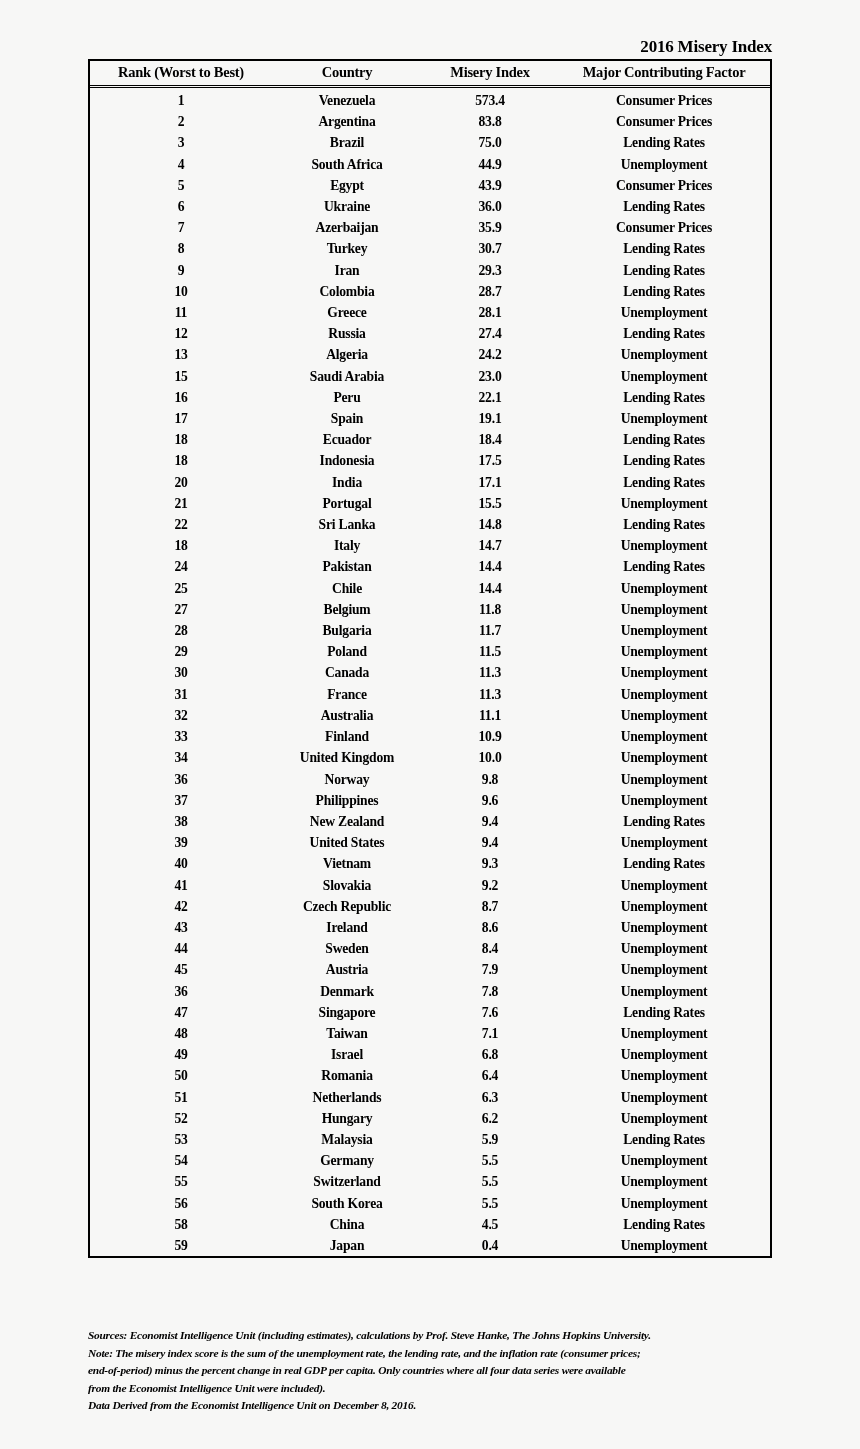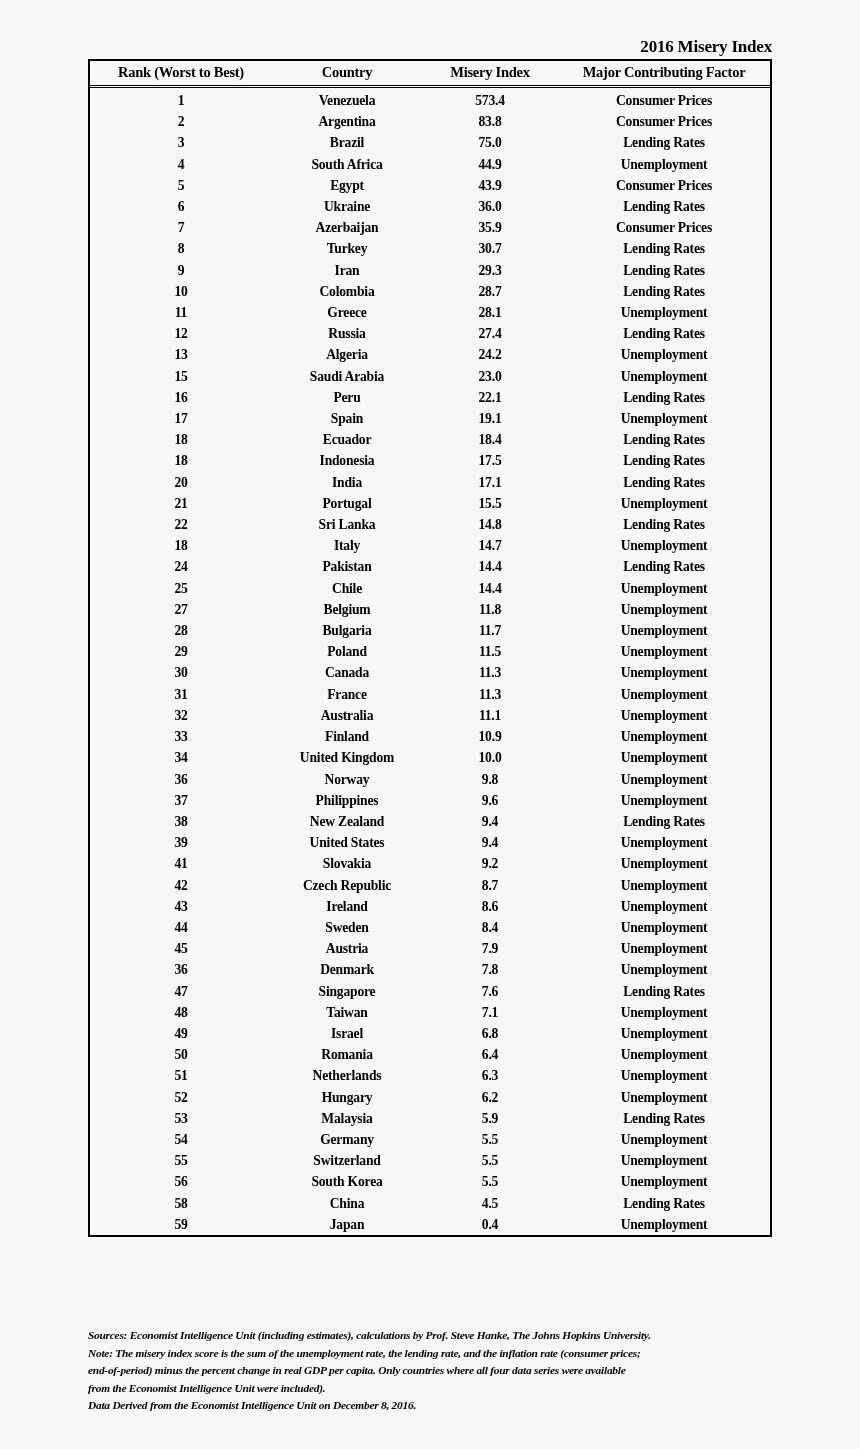--- a/index.html
+++ b/index.html
@@ -323,20 +323,26 @@
             <td>9.4</td>
             <td>Lending Rates</td>
           </tr>
           <tr>
             <td>39</td>
             <td>United States</td>
             <td>9.4</td>
             <td>Unemployment</td>
           </tr>
           <tr>
+            <td>40</td>
+            <td>Vietnam</td>
+            <td>9.3</td>
+            <td>Lending Rates</td>
+          </tr>
+          <tr>
             <td>41</td>
             <td>Slovakia</td>
             <td>9.2</td>
             <td>Unemployment</td>
           </tr>
           <tr>
             <td>42</td>
             <td>Czech Republic</td>
             <td>8.7</td>
             <td>Unemployment</td>

